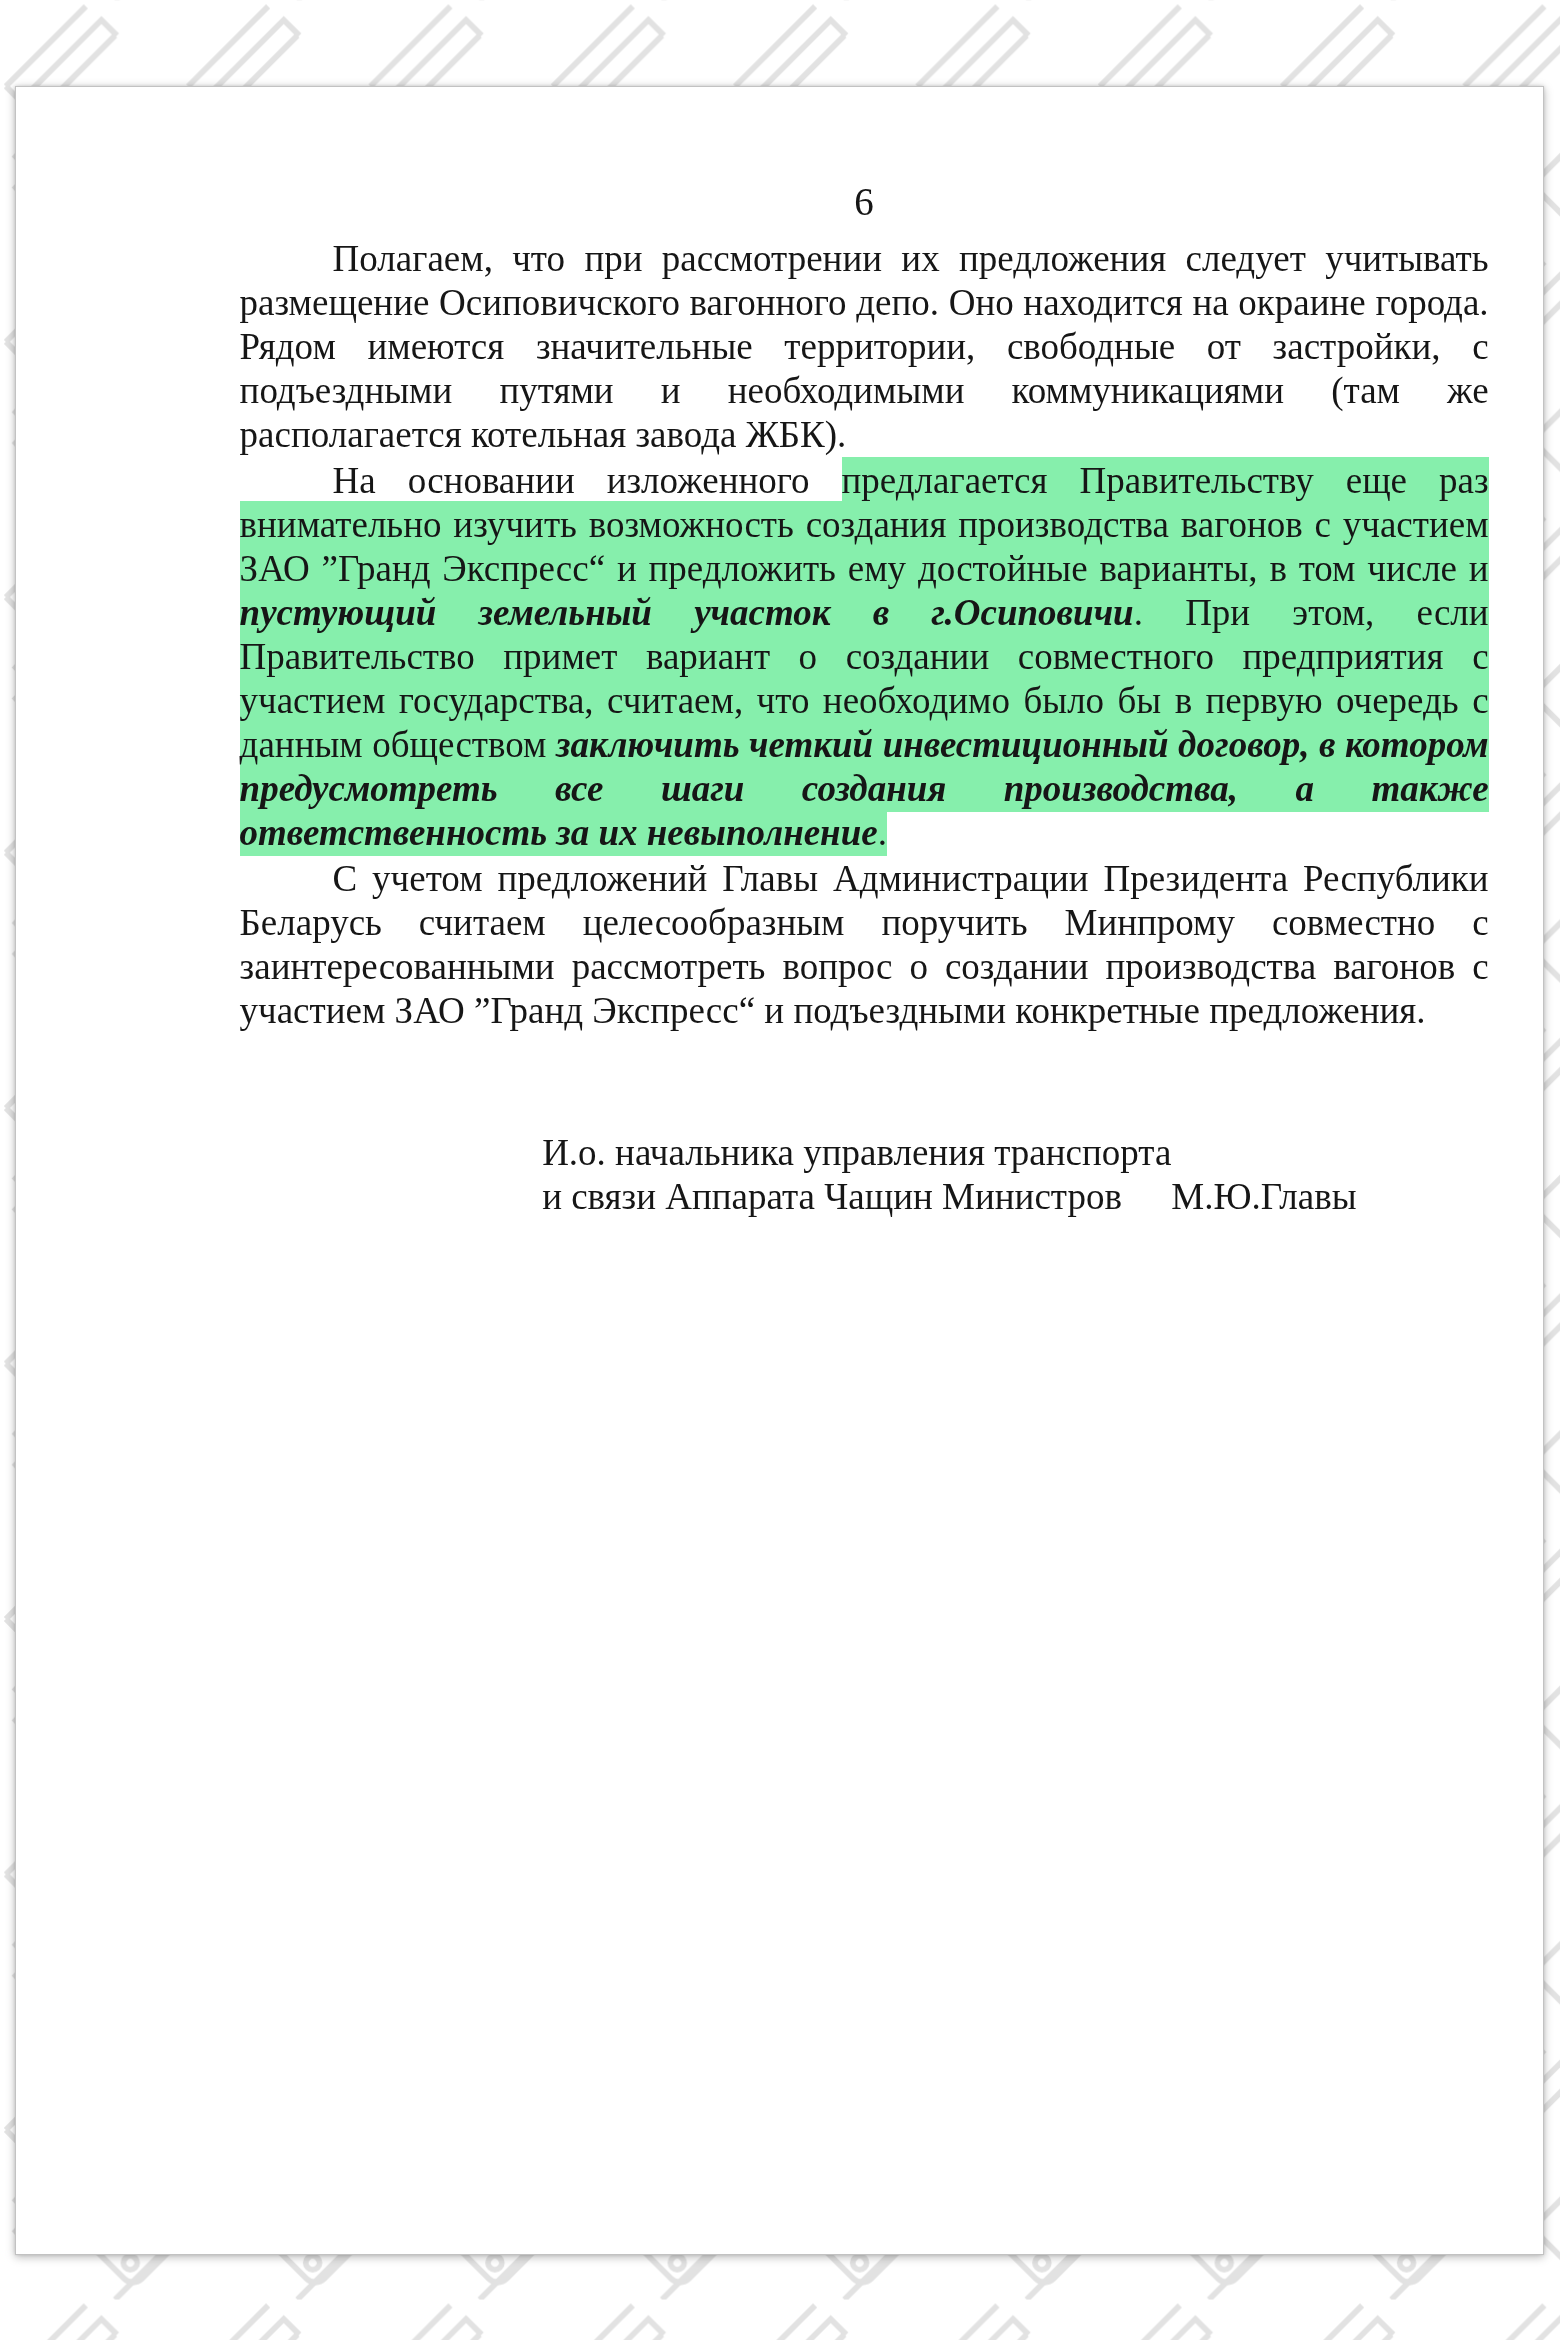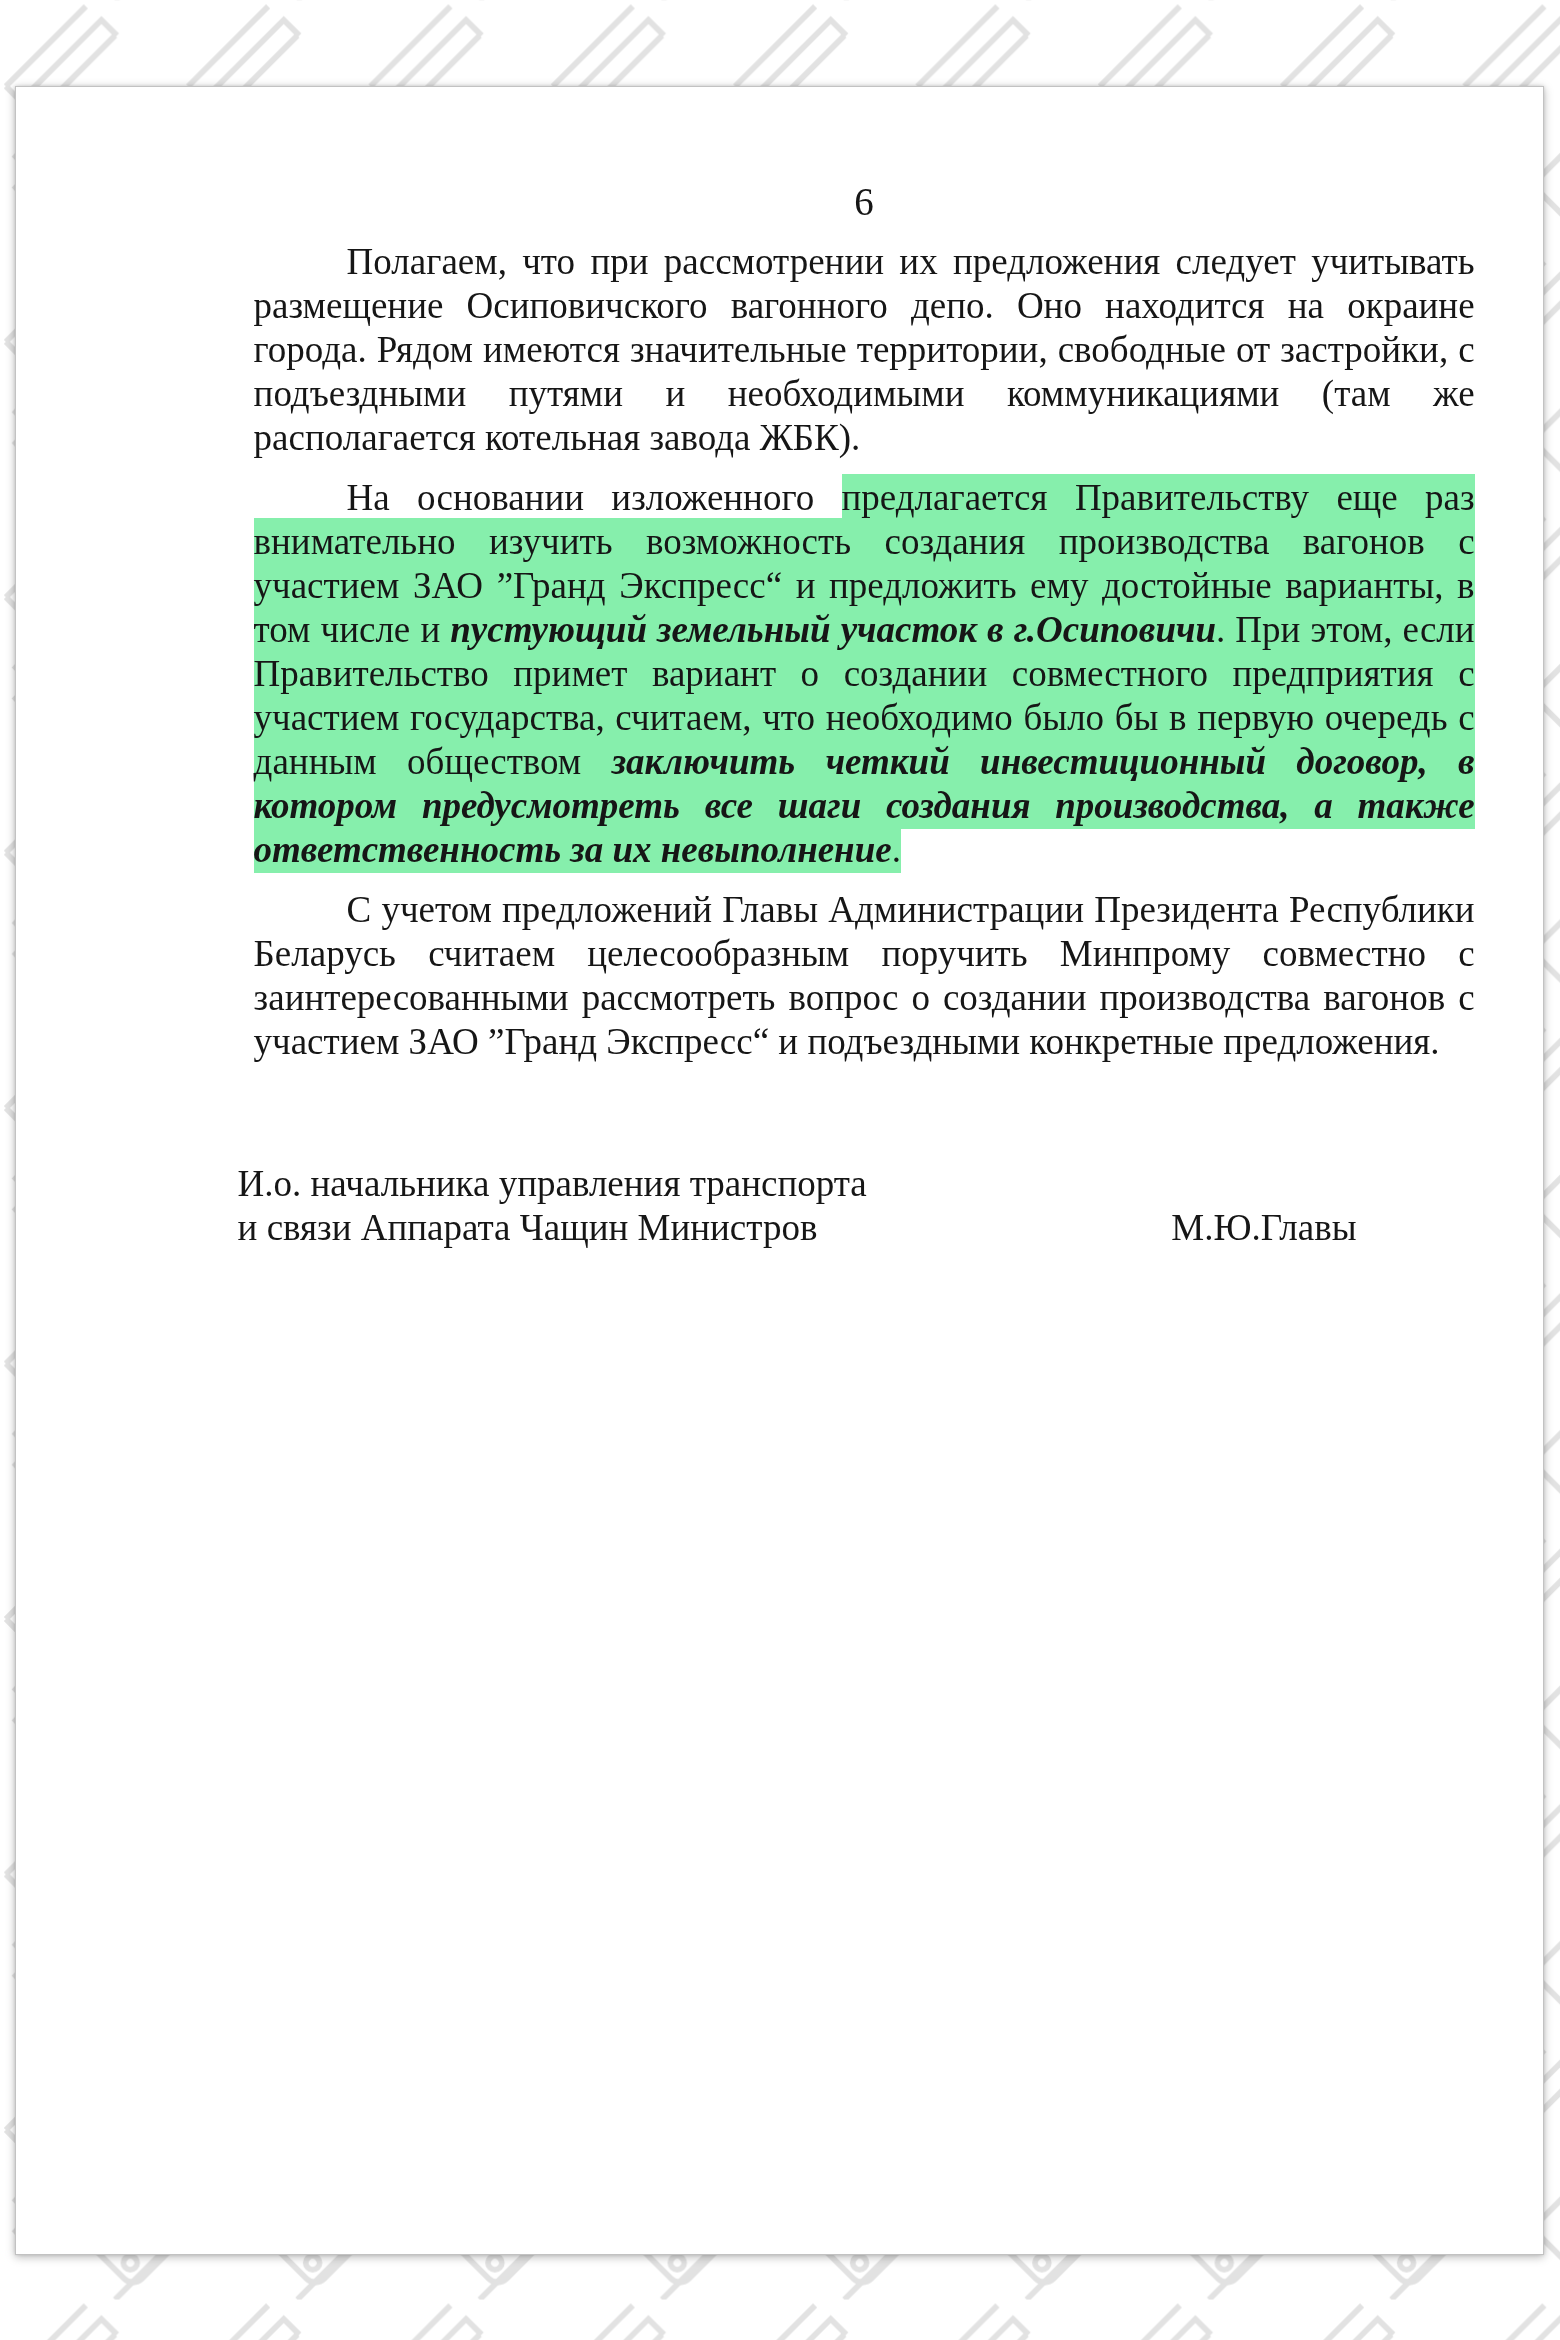--- a/index.html
+++ b/index.html
@@ -37,37 +37,37 @@
     line-height: 44px;
     color: #161616;
   }
   .page-number {
     text-align: center;
     font-size: 39px;
     line-height: 44px;
     margin-bottom: 12.7px;
   }
   .para {
-    margin: 16px;
+    margin: 2px;
     text-align: justify;
     text-indent: 93px;
   }
   .seg.highlight,
   .seg.highlight-bold {
     background: #86efac;
     padding: 2.9px 0;
   }
   .seg.highlight-bold {
     font-weight: bold;
     font-style: italic;
   }
   .signature {
     margin-top: 98px;
     display: flex;
-    justify-content: space-between;
+    justify-content: flex-end;
     align-items: flex-end;
     padding-right: 134px;
   }
   .sig-left div {
     white-space: nowrap;
   }
   .sig-name {
     white-space: nowrap;
   }
 </style>

